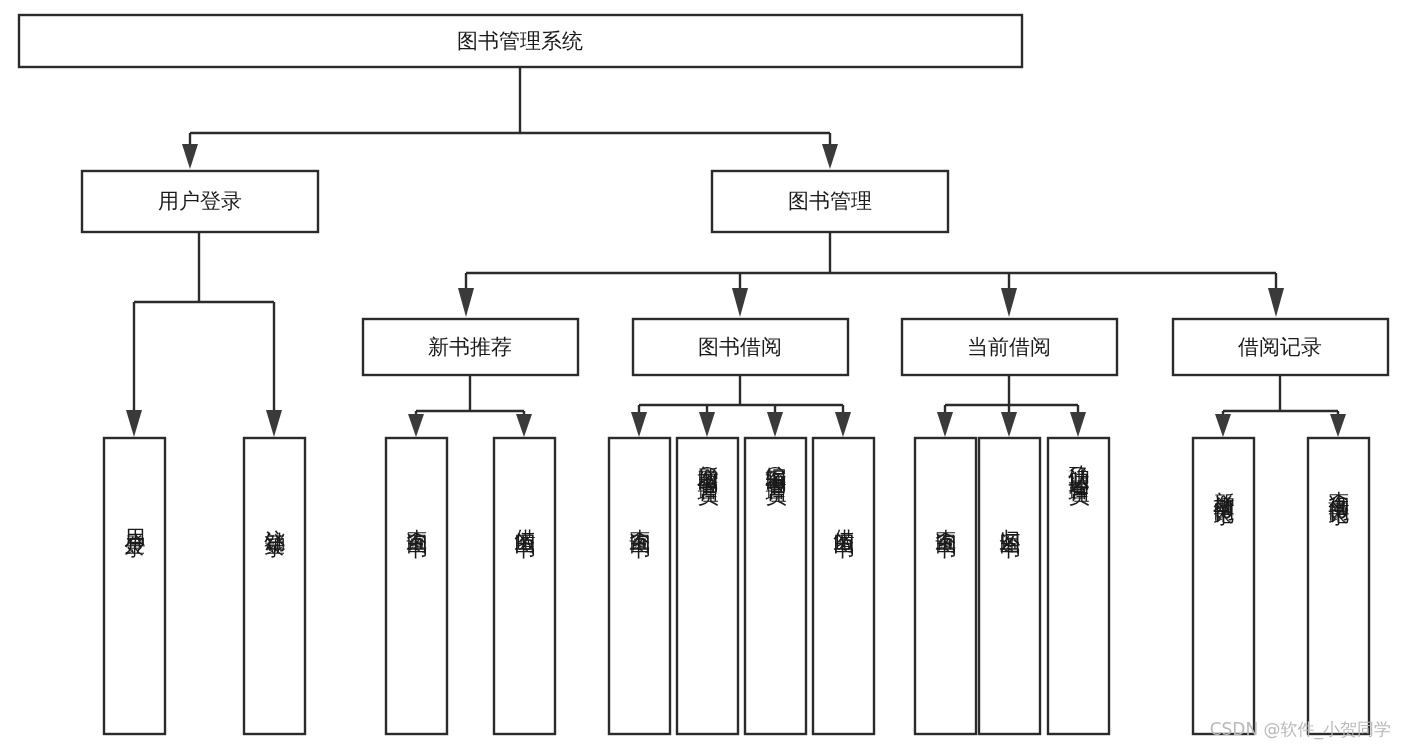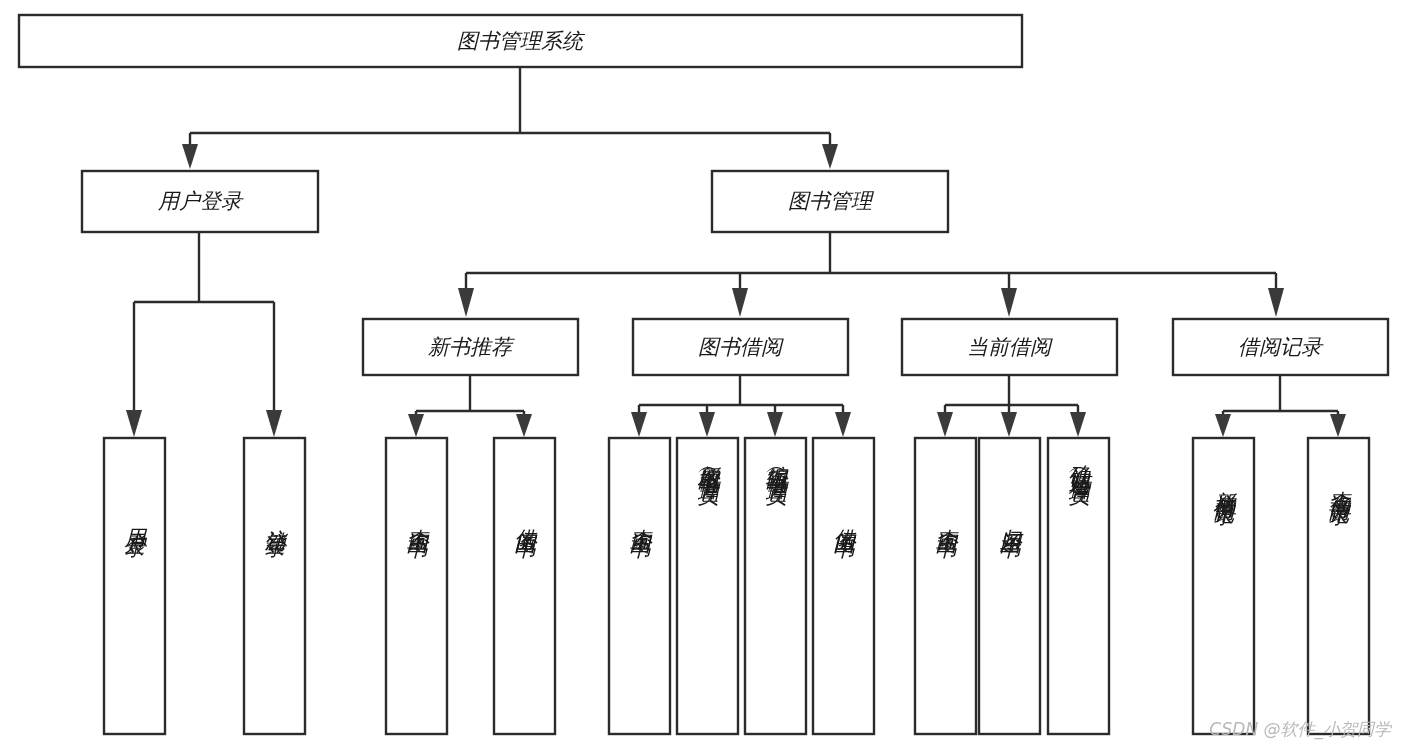--- a/index.html
+++ b/index.html
@@ -12,21 +12,20 @@
     width: 1405px;
     height: 747px;
     overflow: hidden;
     font-family: "DejaVu Sans", "Liberation Sans", sans-serif;
   }
   #diagram-root {
     position: relative;
     width: 1405px;
     height: 747px;
     background: #ffffff;
-    font-style: italic;
   }
   svg#tree-svg {
     position: absolute;
     left: 0;
     top: 0;
     width: 1405px;
     height: 747px;
   }
   .node-box {
     fill: #ffffff;

